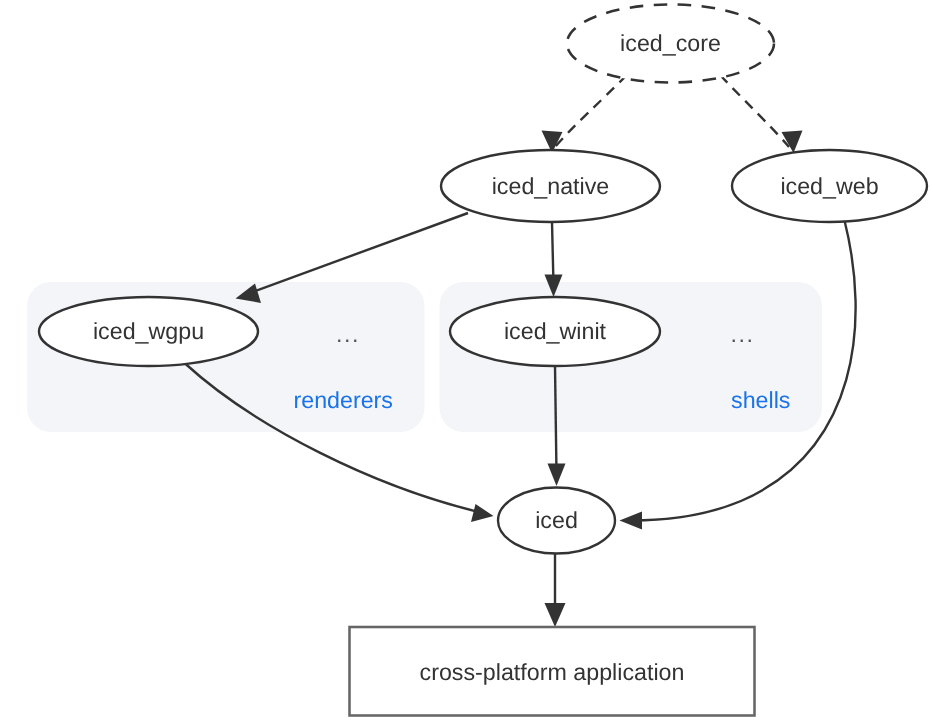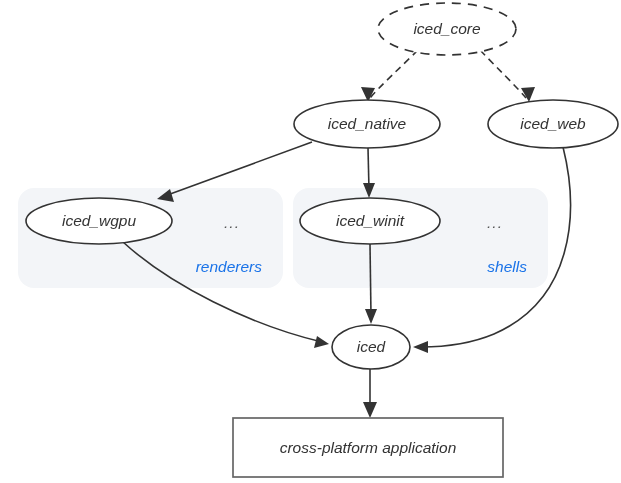--- a/index.html
+++ b/index.html
@@ -11,21 +11,20 @@
     width: 621px;
     height: 483px;
     font-family: "Liberation Sans", sans-serif;
     overflow: hidden;
   }
   #diagram-root {
     position: relative;
     width: 614px;
     height: 483px;
     background: #ffffff;
-    font-style: italic;
   }
   svg#graph {
     display: block;
     width: 621px;
     height: 483px;
   }
   .node-shape {
     fill: #ffffff;
     stroke: #333333;
     stroke-width: 1.6;

